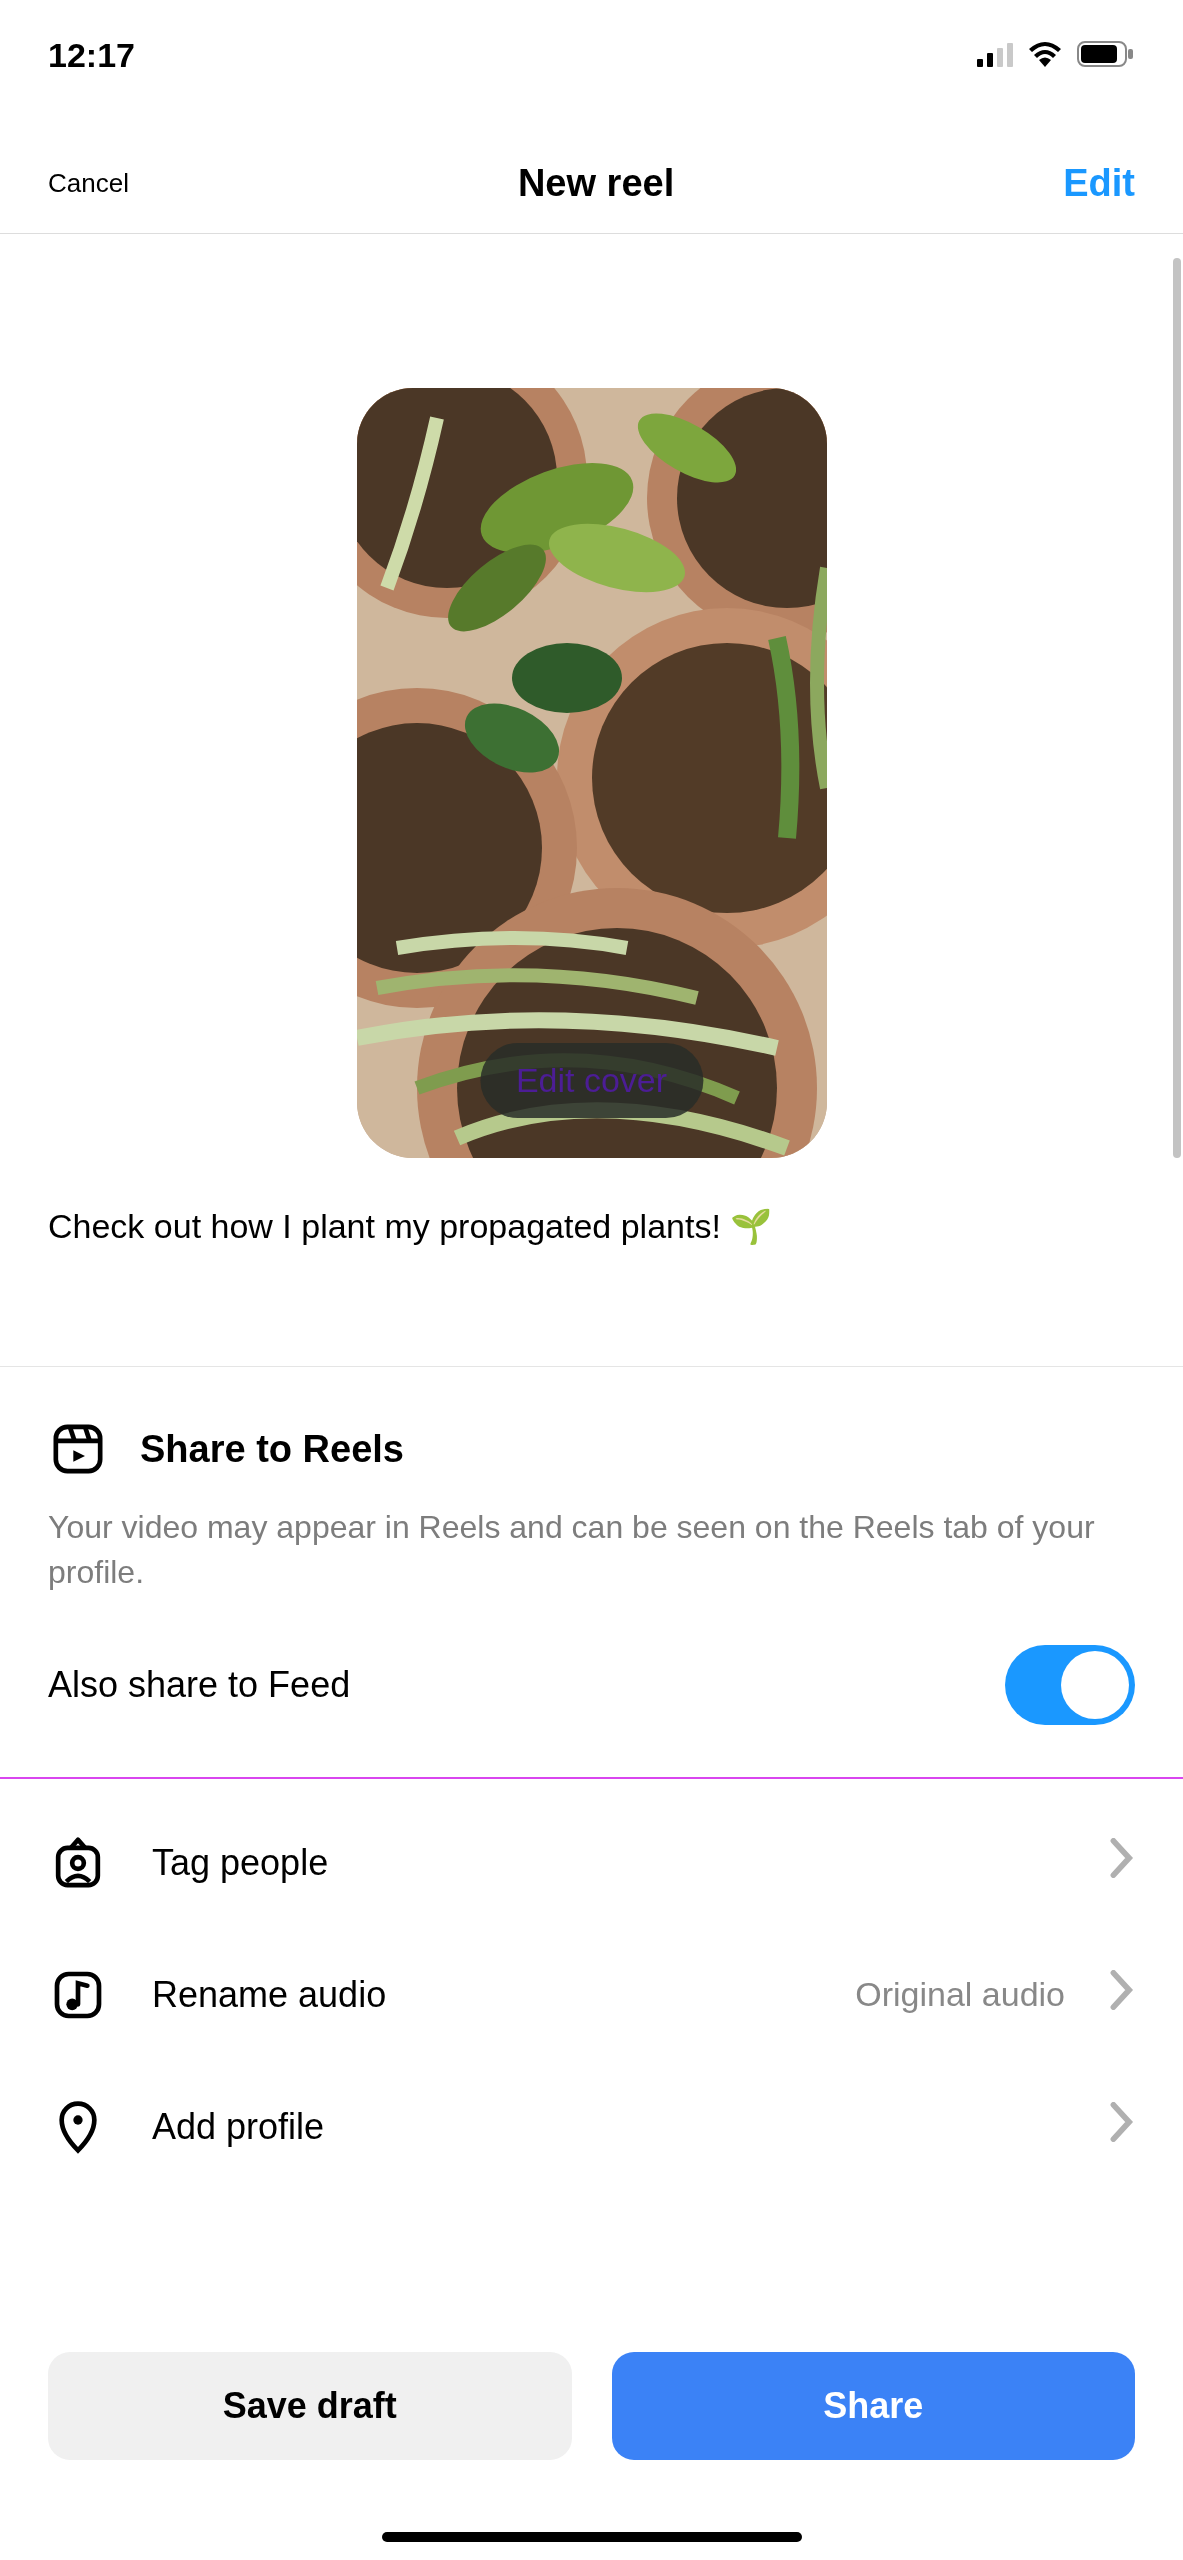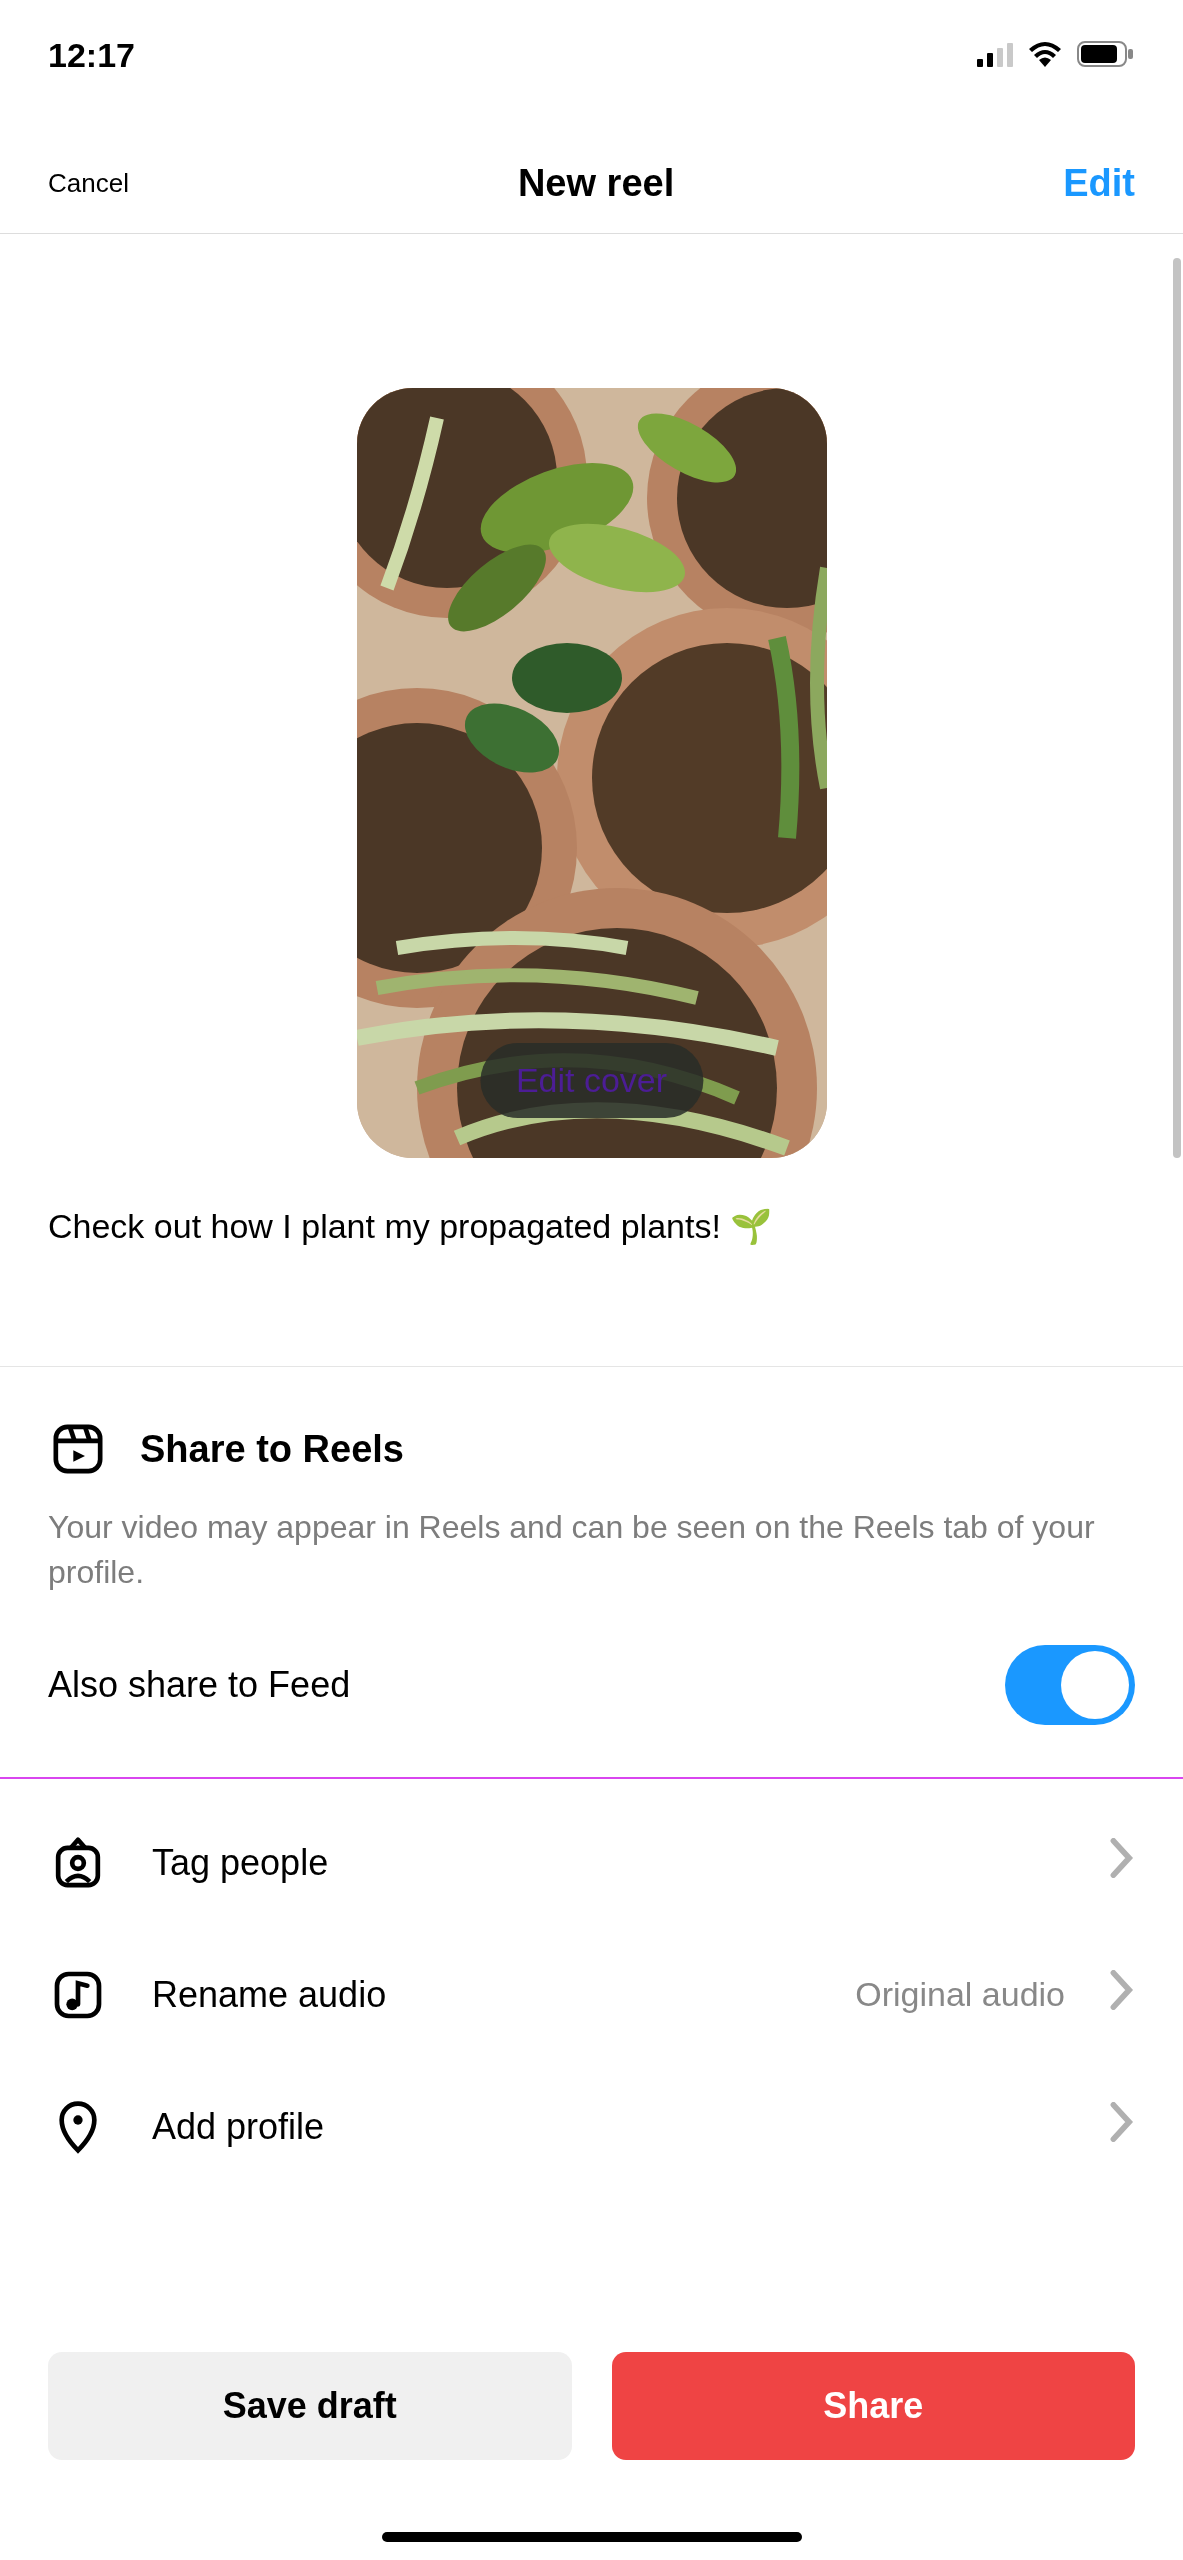--- a/index.html
+++ b/index.html
@@ -41,23 +41,23 @@
   
   .list { border-top: 2px solid #d946ef; padding: 18px 0; }
   .row { display:flex; align-items:center; gap: 44px; padding: 36px 48px; font-size: 36px; }
   .row-label { flex: 1 1 auto; }
   .row-value { color:#888; font-size: 34px; }
   .chevron { color:#b0b0b0; }
   .icon-box { width:60px; height:60px; display:flex; align-items:center; justify-content:center; flex:0 0 60px; }
 
   
   .bottom-bar { padding: 48px; display:flex; gap: 40px; }
-  .btn { flex:1; height: 108px; border-radius: 14px; font-size: 36px; font-weight:600; display:flex; align-items:center; justify-content:center; }
+  .btn { flex:1; height: 108px; border-radius: 22px; font-size: 36px; font-weight:600; display:flex; align-items:center; justify-content:center; }
   .btn-secondary { background:#f0f0f0; color:#000; }
-  .btn-primary { background:#ef4444; color:#fff; }
+  .btn-primary { background:#3b82f6; color:#fff; }
 
   .home-indicator { width: 420px; height: 10px; border-radius:5px; background:#000; margin: 0 auto 18px auto; }
 </style>
 </head>
 <body>
 
 <div class="wrap">
 
   <div class="status-bar">
     <span>12:17</span>

